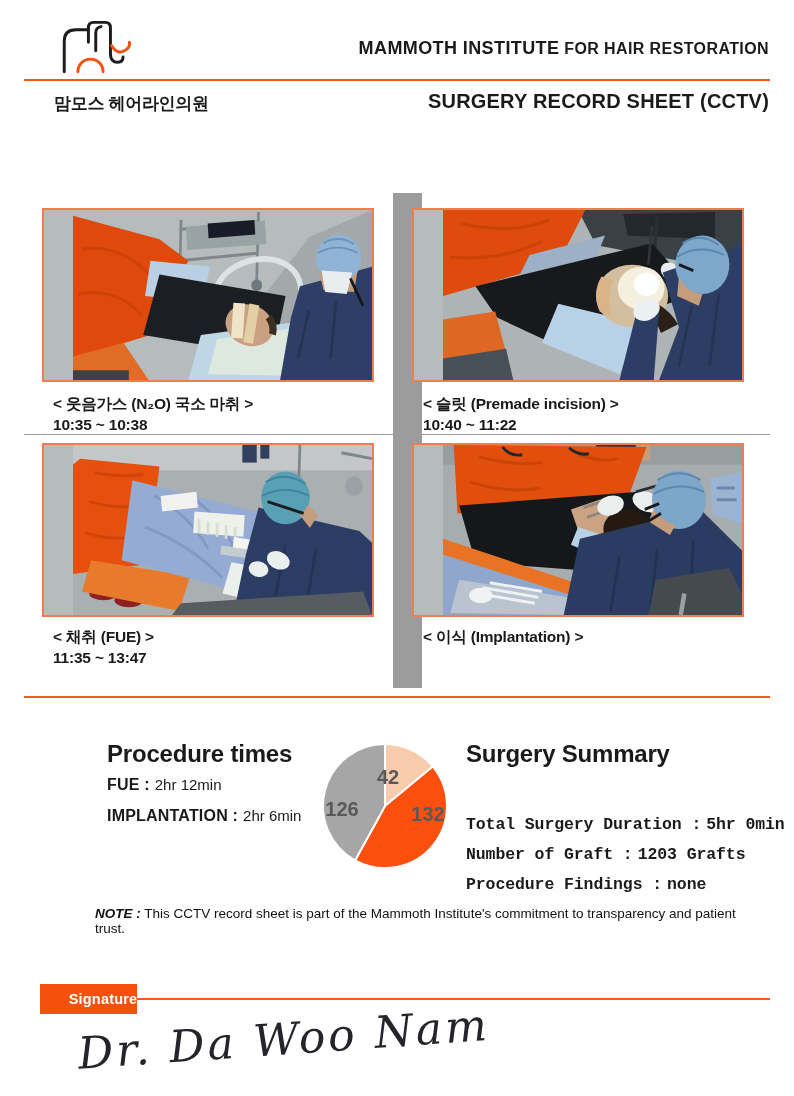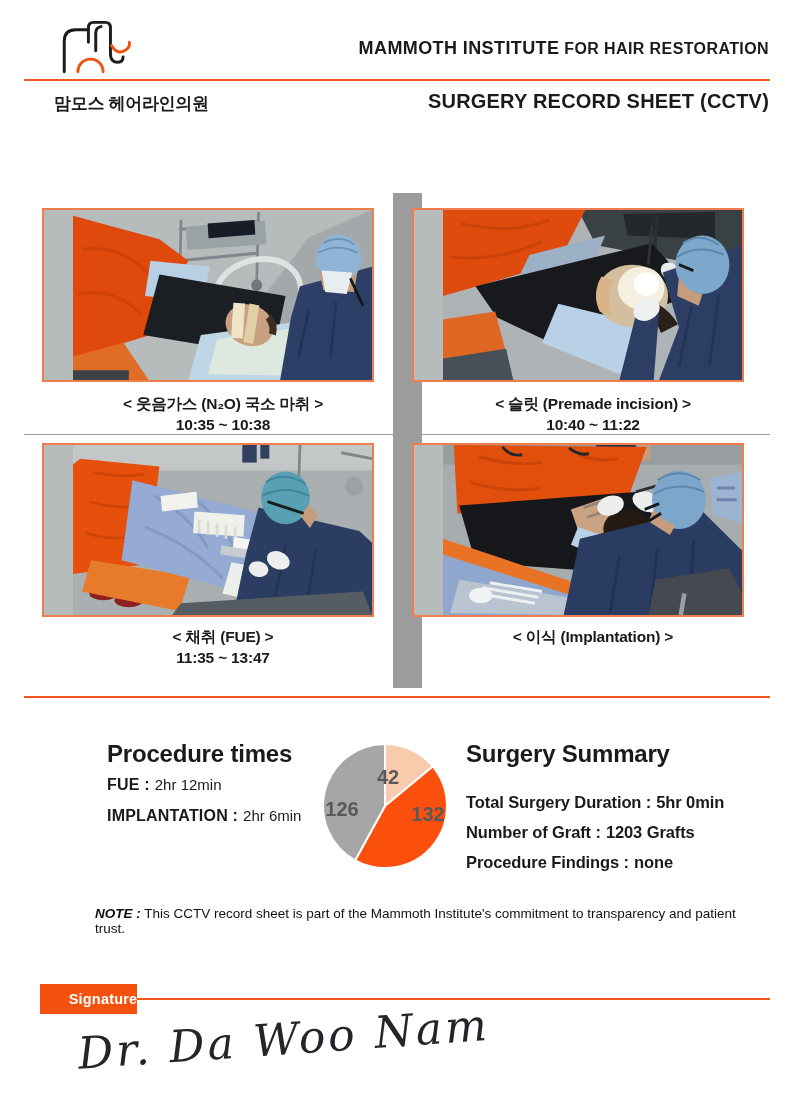--- a/index.html
+++ b/index.html
@@ -34,36 +34,36 @@
 
   
   .v-div { left:393px; top:193px; width:1px; height:495px; background:#9c9c9c; }
   .h-div { top:434px; left:24px; width:746px; height:1px; background:#9c9c9c; }
   .photo {
     width:332px; height:174px; border:2px solid #ef7d4e; background:#b6bbbc; overflow:hidden;
   }
   .photo svg { display:block; width:100%; height:100%; }
   .p1 { left:42px; top:208px; } .p2 { left:412px; top:208px; }
   .p3 { left:42px; top:443px; } .p4 { left:412px; top:443px; }
-  .caption { width:369px; text-align:center; font-weight:700; font-size:15.5px; line-height:21px; letter-spacing:-.2px; }
+  .caption { width:369px; text-align:left; font-weight:700; font-size:15.5px; line-height:21px; letter-spacing:-.2px; }
   .cap-r1c1 { left:24px;  top:393px; } .cap-r1c2 { left:394px; top:393px; }
   .cap-r2c1 { left:24px;  top:626px; } .cap-r2c2 { left:394px; top:626px; }
 
   .hr-bottom { top:696px; left:24px; width:746px; }
 
   
   .pt-title { left:78px; top:740px; font-size:24px; font-weight:800; letter-spacing:-.2px; }
   .pt-items { left:78px; top:776px; width:210px; }
   .pt-item { margin-bottom:13px; white-space:nowrap; }
   .pt-item .lbl { font-size:16px; font-weight:800; letter-spacing:.2px; }
   .pt-item .val { font-size:15px; font-weight:400; margin-left:5px; color:#191919; }
   .pie-wrap { left:290px; top:740px; width:132px; height:132px; }
 
   .ss-title { left:437px; top:740px; font-size:24px; font-weight:800; letter-spacing:-.2px; }
-  .ss-rows { left:437px; top:793px; width:330px; }
+  .ss-rows { left:437px; top:815px; width:330px;font-family:Liberation Mono, monospace; }
   .ss-row { margin-bottom:11px; font-size:16.5px; font-weight:700; white-space:nowrap; letter-spacing:-.1px; }
   .ss-row .val { margin-left:5px; }
 
   .note-line { left:66px; top:906px; width:700px; font-size:13.5px; color:#111; }
   .note-line .lbl { font-weight:800;font-style:italic; }
 
   
   .sig-box {
     left:40px; top:984px; width:97px; height:30px; background:#f4500e;
     color:#ffffff; font-size:14.5px; font-weight:700;

